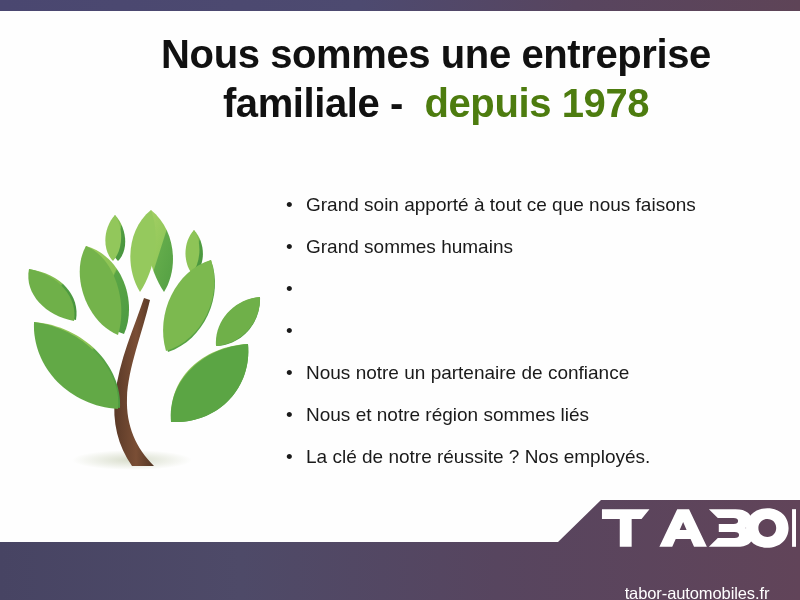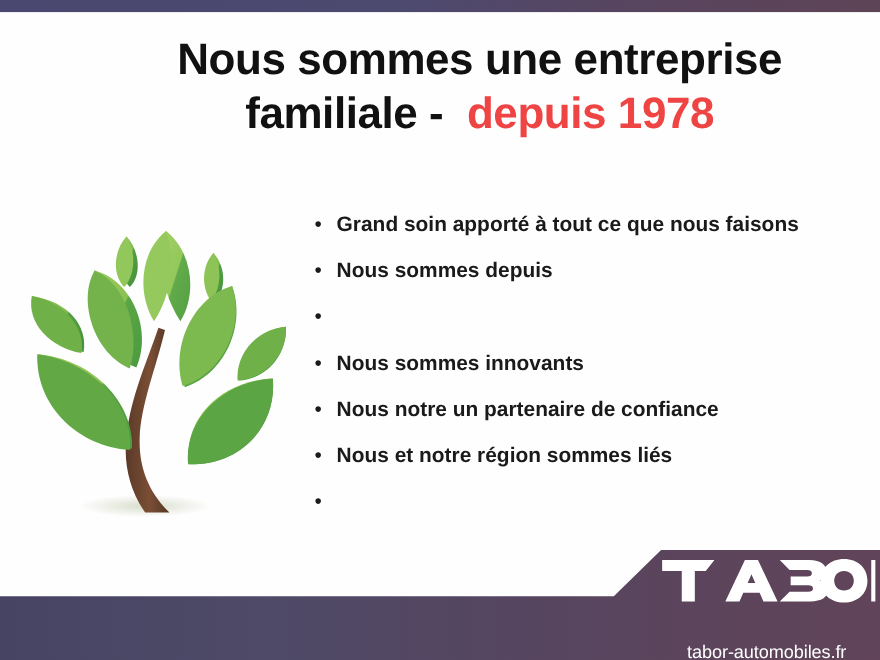--- a/index.html
+++ b/index.html
@@ -42,21 +42,21 @@
   }
   .title-line {
     display: block;
     font-size: 40px;
     font-weight: bold;
     letter-spacing: -0.4px;
     color: #111111;
     font-family: "Liberation Sans", sans-serif;
   }
   .title-accent {
-    color: #ef4444;
+    color: #4d7c0f;
   }
   .title-dash {
     color: #111111;
   }
 
   
   #bullets {
     position: absolute;
     left: 286px;
     top: 192px;
@@ -74,21 +74,20 @@
     line-height: 26px;
     color: #1a1a1a;
     text-align: left;
   }
   .bullet-text {
     font-size: 19px;
     line-height: 26px;
     color: #1a1a1a;
     white-space: nowrap;
     font-family: "Liberation Sans", sans-serif;
-    font-weight: bold;
   }
 
   
   #tree-illustration {
     position: absolute;
     left: 14px;
     top: 182px;
     width: 262px;
     height: 302px;
   }
@@ -204,39 +203,39 @@
     </svg>
   </div>
 
   <div id="bullets">
     <div class="bullet-row">
       <span class="bullet-dot">•</span>
       <span class="bullet-text">Grand soin apporté à tout ce que nous faisons</span>
     </div>
     <div class="bullet-row">
       <span class="bullet-dot">•</span>
-      <span class="bullet-text">Nous sommes depuis</span>
-    </div>
-    <div class="bullet-row">
-      <span class="bullet-dot">•</span>
-    </div>
-    <div class="bullet-row">
-      <span class="bullet-dot">•</span>
-      <span class="bullet-text">Nous sommes innovants</span>
+      <span class="bullet-text">Grand sommes humains</span>
+    </div>
+    <div class="bullet-row">
+      <span class="bullet-dot">•</span>
+    </div>
+    <div class="bullet-row">
+      <span class="bullet-dot">•</span>
     </div>
     <div class="bullet-row">
       <span class="bullet-dot">•</span>
       <span class="bullet-text">Nous notre un partenaire de confiance</span>
     </div>
     <div class="bullet-row">
       <span class="bullet-dot">•</span>
       <span class="bullet-text">Nous et notre région sommes liés</span>
     </div>
     <div class="bullet-row">
       <span class="bullet-dot">•</span>
+      <span class="bullet-text">La clé de notre réussite ? Nos employés.</span>
     </div>
   </div>
 
   <div id="bottom-band">
     <svg viewBox="0 0 800 105" width="800" height="105" xmlns="http://www.w3.org/2000/svg">
       <defs>
         <linearGradient id="footG" x1="0" y1="0" x2="1" y2="0">
           <stop offset="0%" stop-color="#474463"></stop>
           <stop offset="30%" stop-color="#4e4a68"></stop>
           <stop offset="62%" stop-color="#57455f"></stop>

